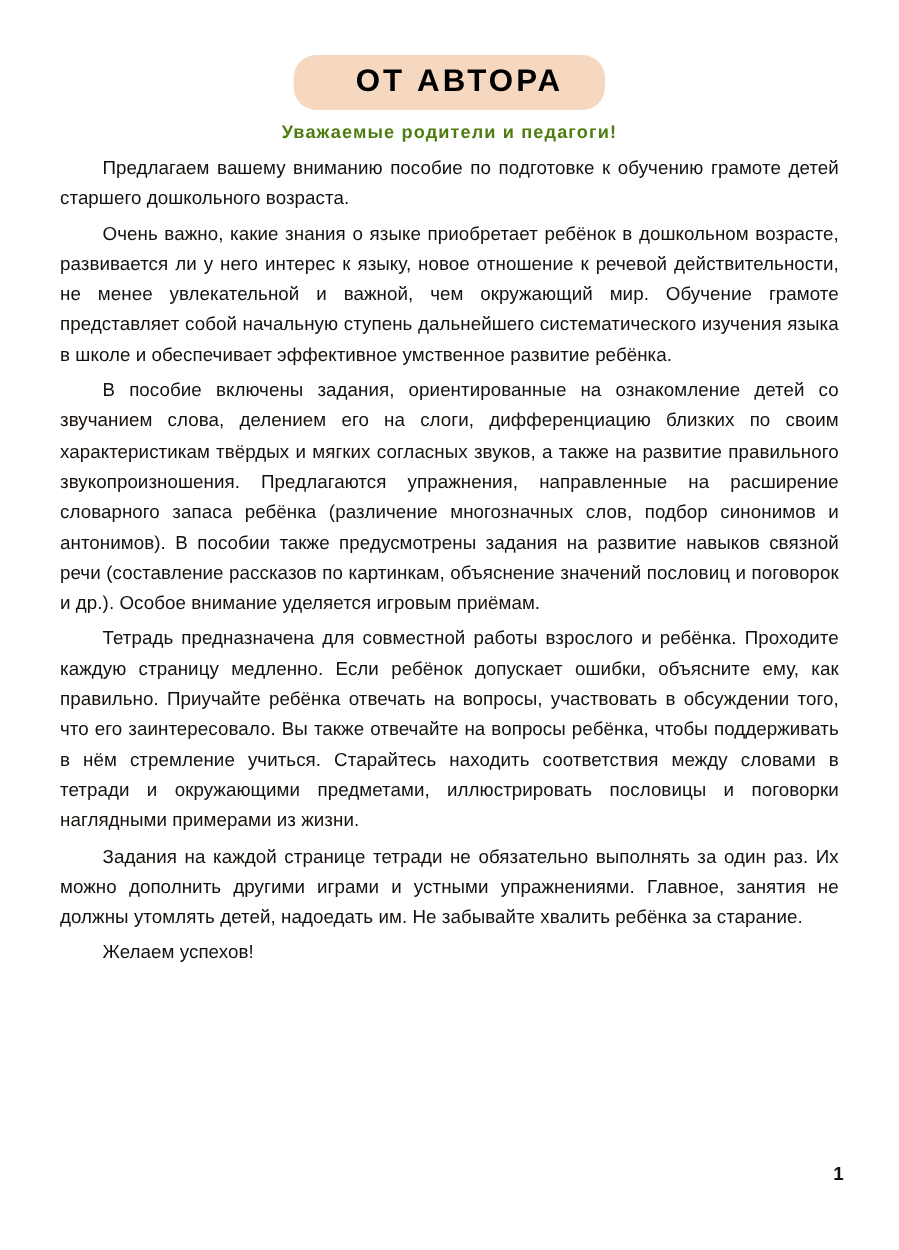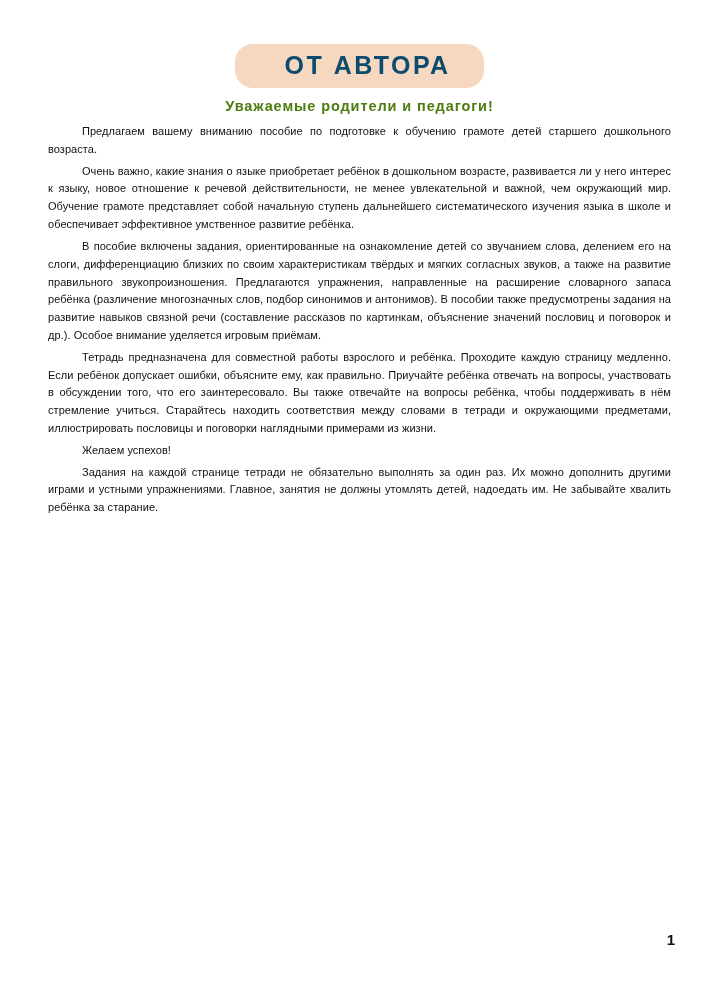--- a/index.html
+++ b/index.html
@@ -32,21 +32,21 @@
     background: #f5d8bf;
     border-radius: 18px;
     padding: 9px 34px 10px 34px;
     display: inline-block;
   }
   .title-pill span {
     font-family: "Liberation Sans", sans-serif;
     font-weight: bold;
     font-size: 25px;
     letter-spacing: 2.5px;
-    color: #0c4a6e;
+    color: #000000;
     line-height: 1;
     white-space: nowrap;
     margin-left: 16px;
   }
   .body-block {
     position: absolute;
     top: 98px;
     left: 48px;
     width: 623px;
   }
@@ -55,21 +55,21 @@
     font-weight: bold;
     font-size: 14.5px;
     letter-spacing: 0.9px;
     margin: 0 0 9px 0;
     color: #4d7c0f;
   }
   p.para {
     margin: 4px 0 0 0;
     text-align: justify;
     text-justify: inter-word;
-    font-size: 11px;
+    font-size: 15px;
     line-height: 1.62;
     letter-spacing: 0.05px;
     text-indent: 34px;
     color: #15100c;
     hyphens: manual;
   }
   .page-number {
     position: absolute;
     right: 44px;
     bottom: 52px;
@@ -88,19 +88,19 @@
       <span>ОТ АВТОРА</span>
     </div>
   </div>
 
   <div class="body-block">
     <p class="salutation">Уважаемые  родители  и  педагоги!</p>
     <p class="para">Предлагаем вашему вниманию пособие по подготовке к обучению гра­моте детей старшего дошкольного возраста.</p>
     <p class="para">Очень важно, какие знания о языке приобретает ребёнок в дошкольном возрасте, развивается ли у него интерес к языку, новое отношение к рече­вой действительности, не менее увлекательной и важной, чем окружающий мир. Обучение грамоте представляет собой начальную ступень дальнейшего систематического изучения языка в школе и обеспечивает эффективное ум­ственное  развитие  ребёнка.</p>
     <p class="para">В пособие включены задания, ориентированные на ознакомление детей со звучанием слова, делением его на слоги, дифференциацию близких по своим характеристикам твёрдых и мягких согласных звуков, а также на раз­витие правильного звукопроизношения. Предлагаются упражнения, направлен­ные на расширение словарного запаса ребёнка (различение многозначных слов, подбор синонимов и антонимов). В пособии также предусмотрены задания на развитие навыков связной речи (составление рассказов по кар­тинкам, объяснение значений пословиц и поговорок и др.). Особое внимание уделяется  игровым  приёмам.</p>
     <p class="para">Тетрадь предназначена для совместной работы взрослого и ребёнка. Про­ходите каждую страницу медленно. Если ребёнок допускает ошибки, объясни­те ему, как правильно. Приучайте ребёнка отвечать на вопросы, участвовать в обсуждении того, что его заинтересовало. Вы также отвечайте на вопросы ребёнка, чтобы поддерживать в нём стремление учиться. Старайтесь нахо­дить соответствия между словами в тетради и окружающими предметами, иллюстрировать пословицы и поговорки наглядными примерами из жизни.</p>
+    <p class="para">Задания на каждой странице тетради не обязательно выполнять за один раз. Их можно дополнить другими играми и устными упражнениями. Главное, занятия не должны утомлять детей, надоедать им. Не забывайте хвалить ребёнка  за  старание.</p>
     <p class="para">Желаем  успехов!</p>
-    <p class="para">Задания на каждой странице тетради не обязательно выполнять за один раз. Их можно дополнить другими играми и устными упражнениями. Главное, занятия не должны утомлять детей, надоедать им. Не забывайте хвалить ребёнка  за  старание.</p>
   </div>
 
   <div class="page-number">1</div>
 
 </div>
 
 </body></html>

